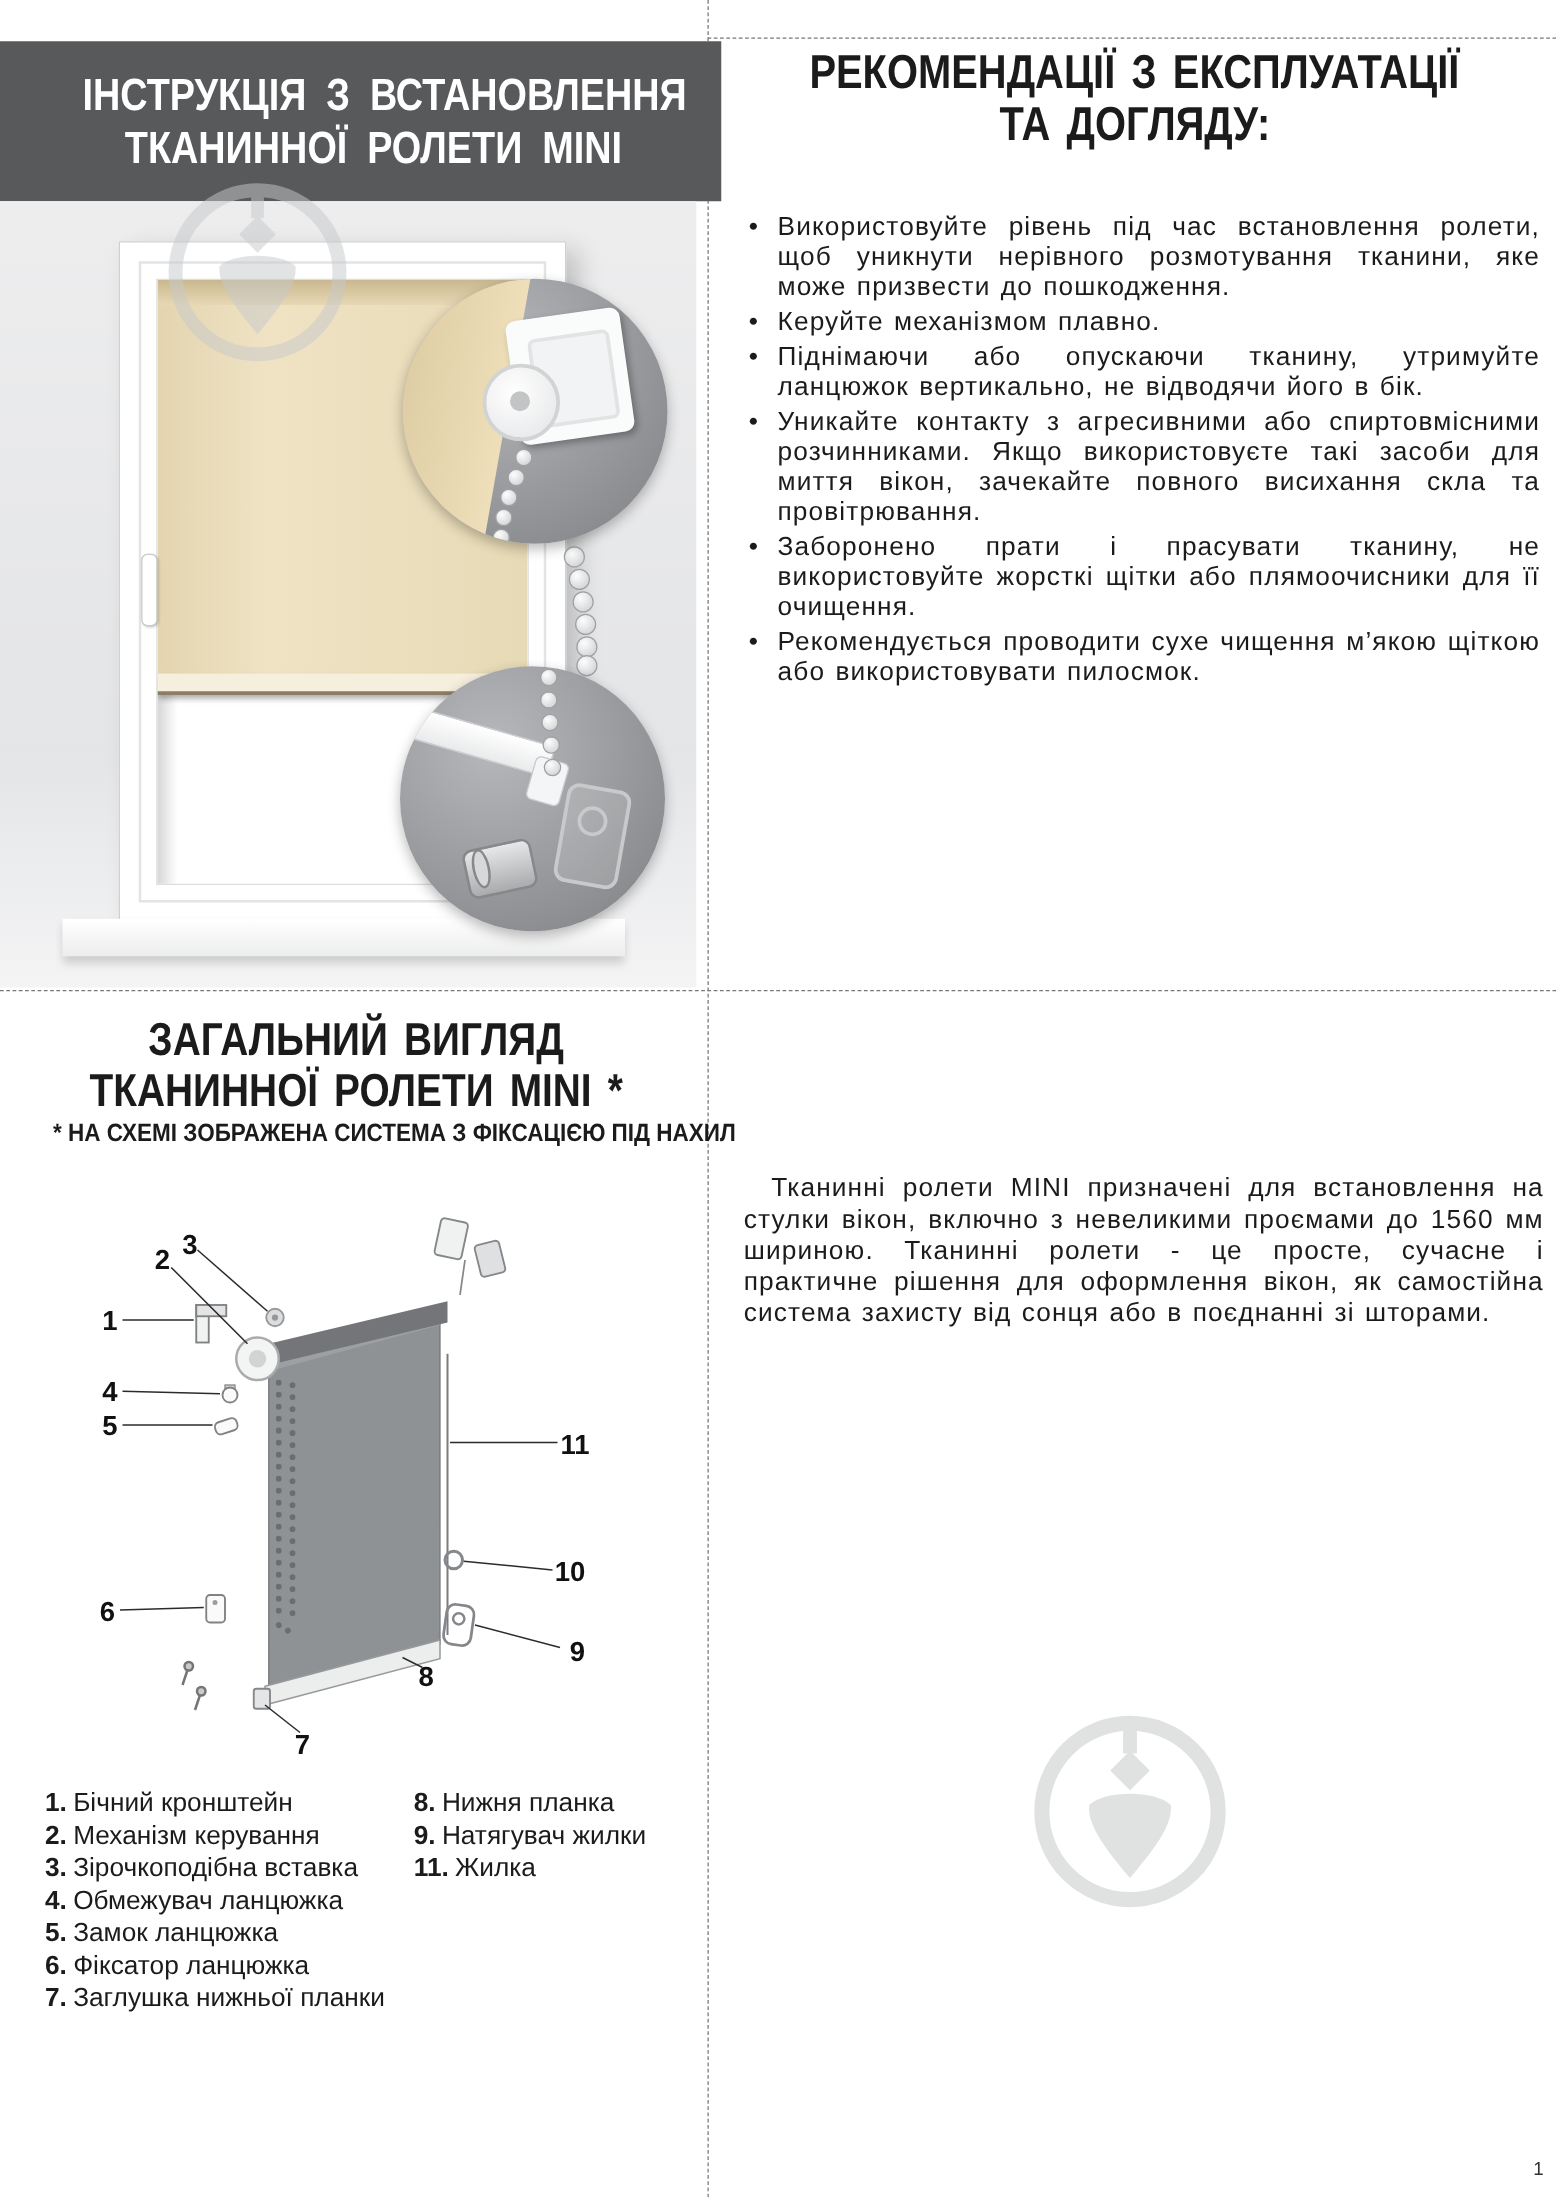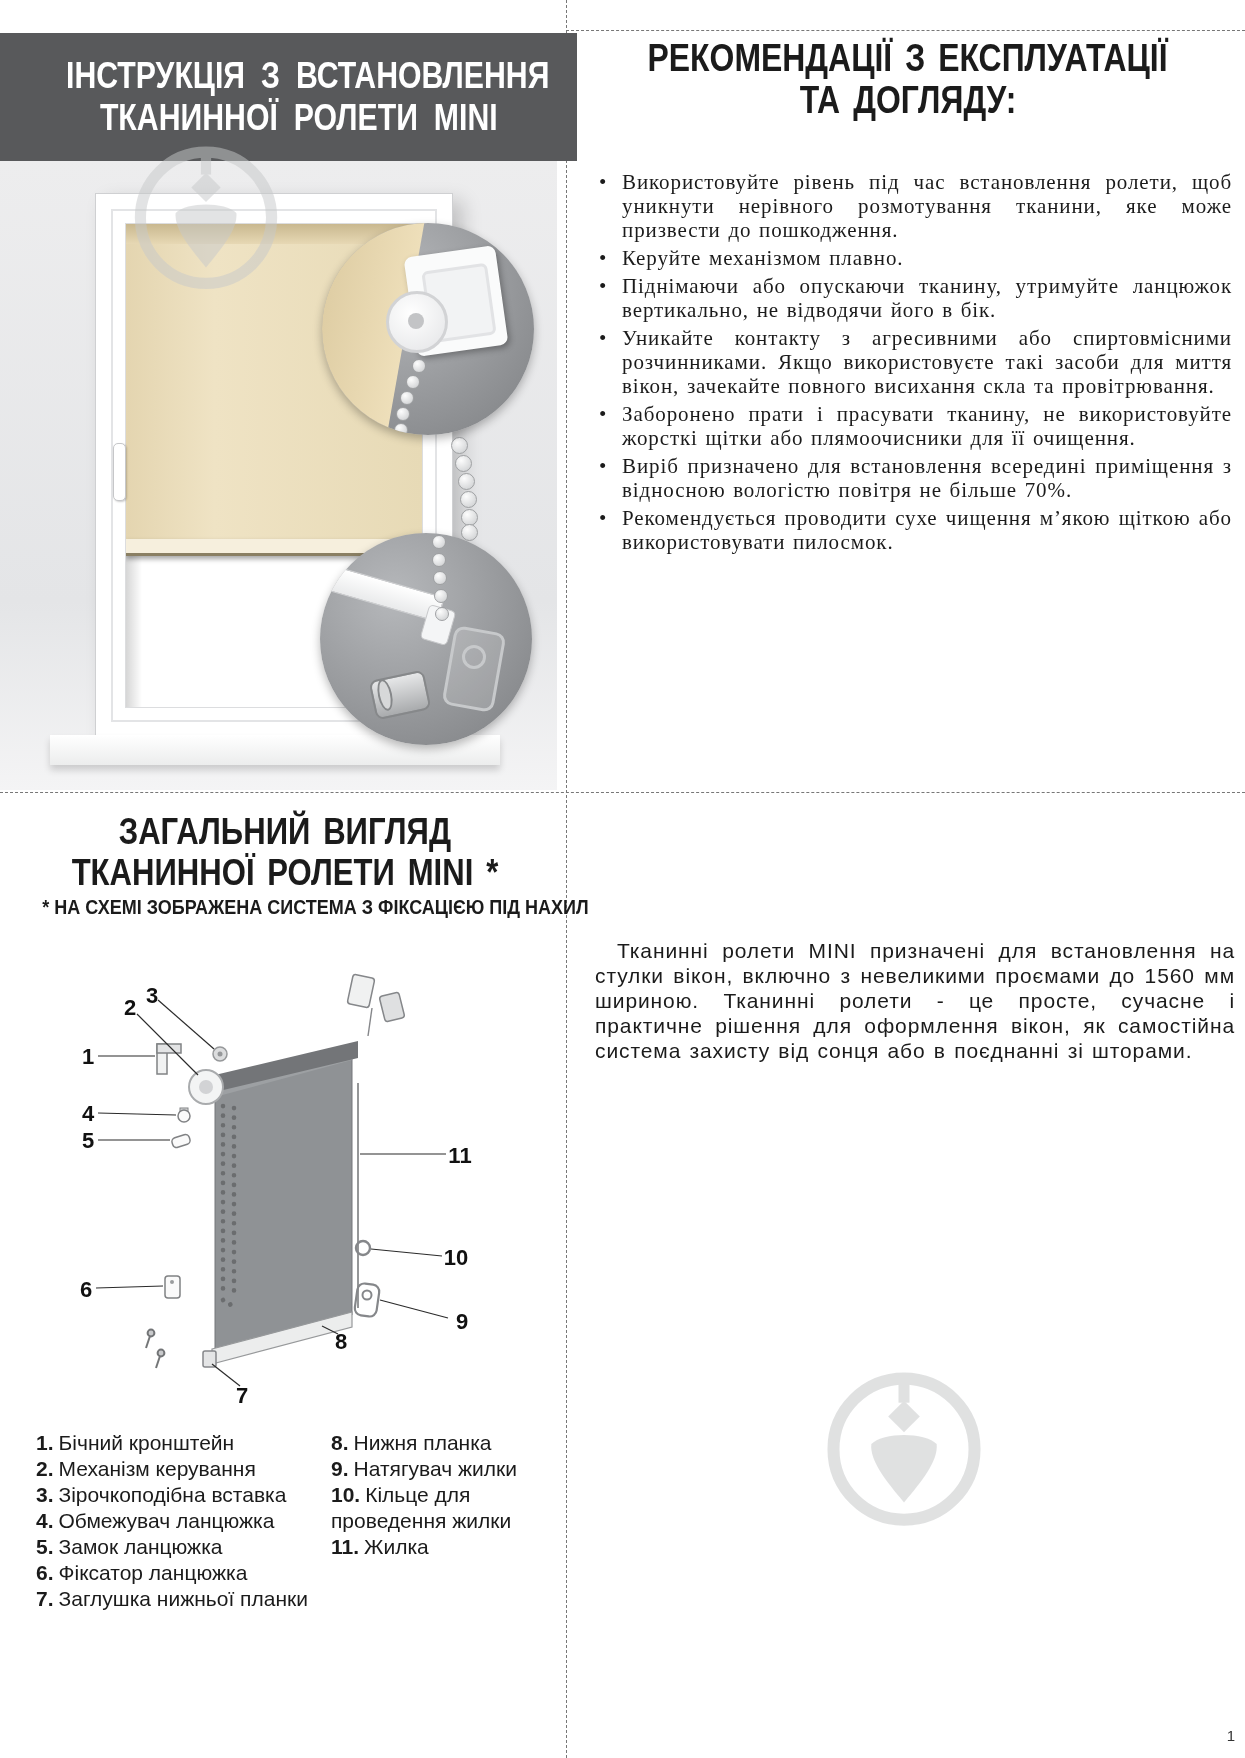--- a/index.html
+++ b/index.html
@@ -72,21 +72,21 @@
   .wm{position:absolute;}
   .wm-top{left:126px; top:133px; width:160px; height:160px; opacity:.5;}
   .wm-br{left:818px; top:1358px; width:172px; height:172px; opacity:.55;}
   
   .care-title{position:absolute; left:570px; top:38px; width:675px;}
   .care-title .cond{font-size:38px; word-spacing:5px;}
   .care-body{position:absolute; left:595px; top:166px; width:637px;
              font-size:21px; line-height:24px; letter-spacing:.9px; word-spacing:1.5px; text-align:justify;}
   .care-body p{margin:0 0 6px 0; text-indent:24px;}
   .bullets{list-style:none; margin:4px 0 0 0; padding:0;}
-  .bullets li{position:relative; padding-left:27px; margin-bottom:4px;font-family:Liberation Serif, serif;}
+  .bullets li{position:relative; padding-left:27px; margin-bottom:4px;}
   .bullets li::before{content:"\2022"; position:absolute; left:4px; top:0;}
   
   .ov-title{position:absolute; left:0; top:812px; width:570px;}
   .ov-title .cond{font-size:37px; word-spacing:5px;}
   .ov-sub{position:absolute; left:12px; top:896px; width:570px; text-align:center;}
   .ov-sub .scond{display:inline-block; transform:scaleX(.9); font-weight:700; font-size:20px; white-space:nowrap;}
   .diagram{position:absolute; left:0; top:948px; width:560px; height:470px;}
   .diagram text{font-family:"Liberation Sans",sans-serif; font-size:22px; font-weight:700; fill:#111; text-anchor:middle;}
   .legend{position:absolute; left:36px; top:1430px; width:535px; display:flex; font-size:21px; line-height:26px;}
   .legend .col1{width:295px;}
@@ -176,21 +176,20 @@
     <div class="line"><span class="cond">РЕКОМЕНДАЦІЇ З ЕКСПЛУАТАЦІЇ</span></div>
     <div class="line"><span class="cond">ТА ДОГЛЯДУ:</span></div>
   </div>
   <div class="care-body">
     <ul class="bullets">
       <li>Використовуйте рівень під час встановлення ролети, щоб уникнути нерівного розмотування тканини, яке може призвести до пошкодження.</li>
       <li>Керуйте механізмом плавно.</li>
       <li>Піднімаючи або опускаючи тканину, утримуйте ланцюжок вертикально, не відводячи його в бік.</li>
       <li>Уникайте контакту з агресивними або спиртовмісними розчинниками. Якщо використовуєте такі засоби для миття вікон, зачекайте повного висихання скла та провітрювання.</li>
       <li>Заборонено прати і прасувати тканину, не використовуйте жорсткі щітки або плямоочисники для її очищення.</li>
-      <li>Виріб призначено для встановлення всередині приміщення з відносною вологістю повітря не більше 70%.</li>
       <li>Рекомендується проводити сухе чищення м’якою щіткою або використовувати пилосмок.</li>
     </ul>
   </div>
 
   <div class="ov-title">
     <div class="line"><span class="cond">ЗАГАЛЬНИЙ ВИГЛЯД</span></div>
     <div class="line"><span class="cond">ТКАНИННОЇ РОЛЕТИ MINI *</span></div>
   </div>
   <div class="ov-sub">
     <span class="scond">* НА СХЕМІ ЗОБРАЖЕНА СИСТЕМА З ФІКСАЦІЄЮ ПІД НАХИЛ</span>
@@ -280,21 +279,20 @@
       <div class="legend-item"><b>2.</b><span>Механізм керування</span></div>
       <div class="legend-item"><b>3.</b><span>Зірочкоподібна вставка</span></div>
       <div class="legend-item"><b>4.</b><span>Обмежувач ланцюжка</span></div>
       <div class="legend-item"><b>5.</b><span>Замок ланцюжка</span></div>
       <div class="legend-item"><b>6.</b><span>Фіксатор ланцюжка</span></div>
       <div class="legend-item"><b>7.</b><span>Заглушка нижньої планки</span></div>
     </div>
     <div class="col2">
       <div class="legend-item"><b>8.</b><span>Нижня планка</span></div>
       <div class="legend-item"><b>9.</b><span>Натягувач жилки</span></div>
-      <div class="legend-item"><b>10.</b><span>Кільце для проведення жилки</span></div>
       <div class="legend-item"><b>11.</b><span>Жилка</span></div>
     </div>
   </div>
 
   <div class="purp-body">Тканинні ролети MINI призначені для встановлення на стулки вікон, включно з невеликими проємами до 1560 мм шириною. Тканинні ролети - це просте, сучасне і практичне рішення для оформлення вікон, як самостійна система захисту від сонця або в поєднанні зі шторами.</div>
 
   <svg class="wm wm-br" viewBox="0 0 100 100">
     <circle cx="50" cy="53" r="41" fill="none" stroke="#c7c9ca" stroke-width="7"></circle>
     <rect x="46.8" y="10" width="6.4" height="16" fill="#c7c9ca"></rect>
     <rect x="43.5" y="27.5" width="13" height="13" fill="#c7c9ca" transform="rotate(45 50 34)"></rect>

